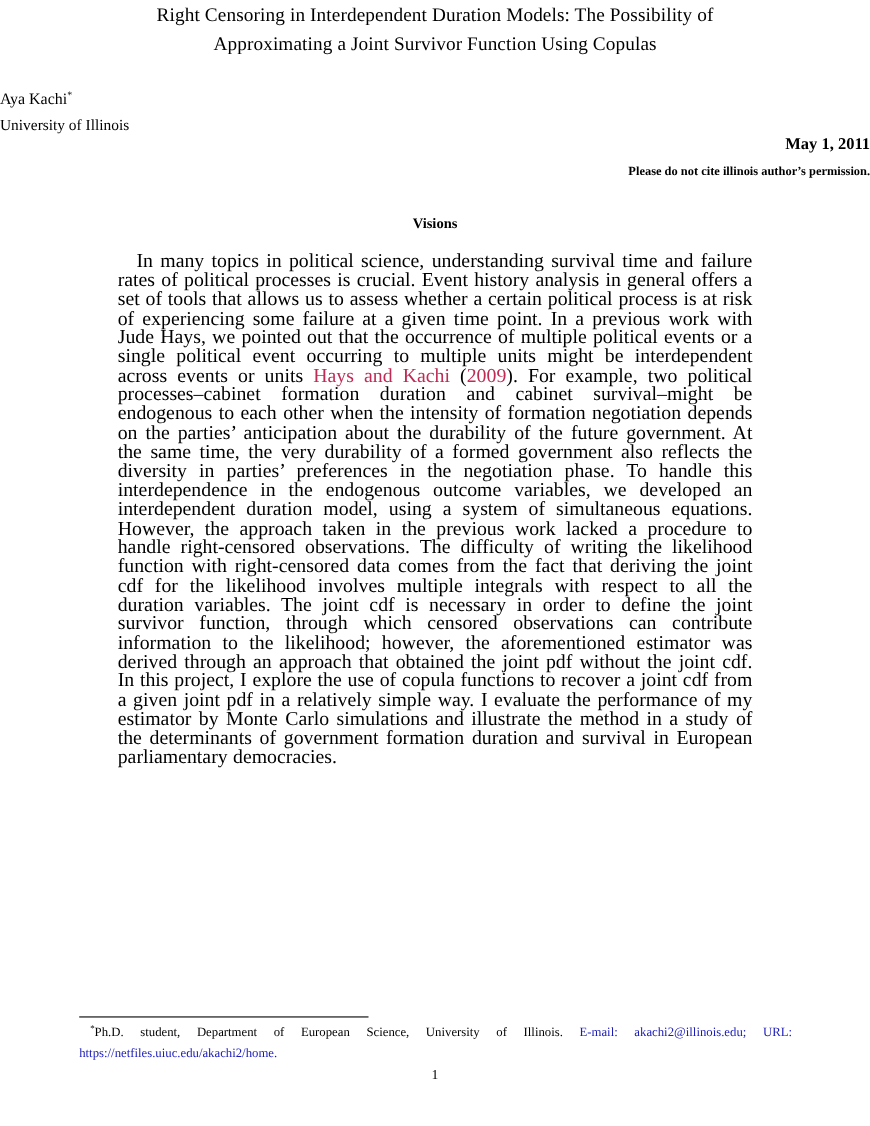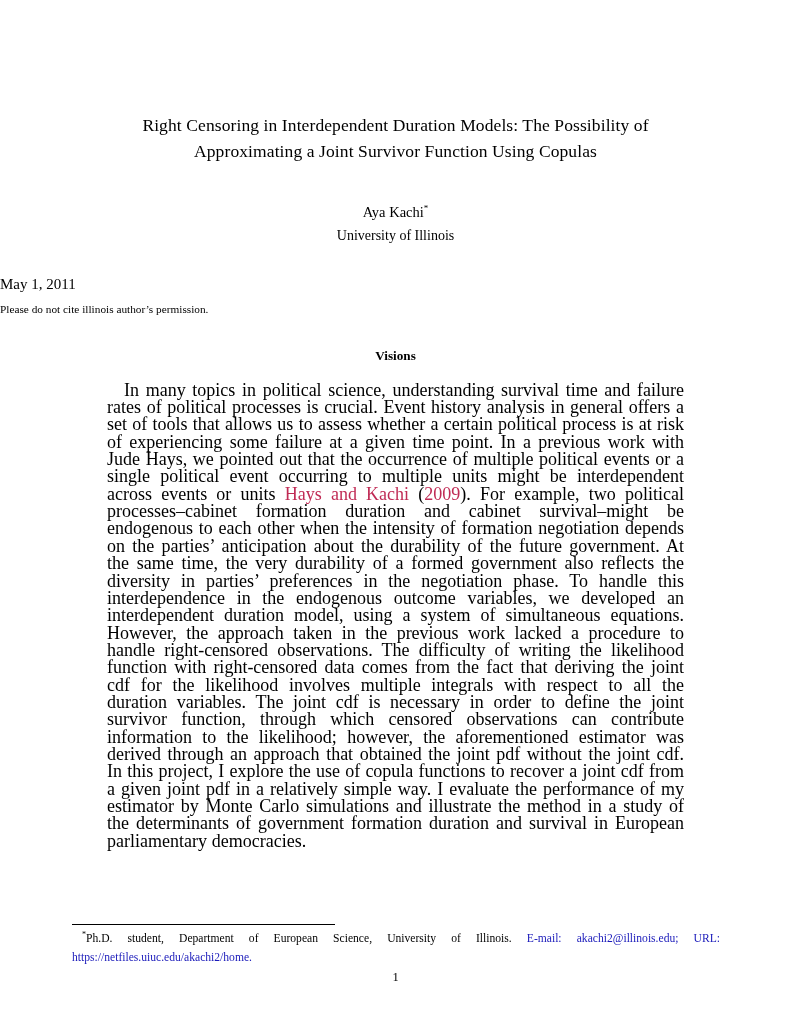--- a/index.html
+++ b/index.html
@@ -9,50 +9,49 @@
   }
   .page {
     position: relative;
     width: 791px;
     height: 1024px;
     margin: 0 auto;
     background: var(--bg-color, #ffffff);
     color: var(--text-color, #000000);
     font-family: "Liberation Serif", "DejaVu Serif", serif;
     box-sizing: border-box;
-    padding-top: 112px;
     overflow: hidden;
   }
   .title {
     margin: 0 auto;
     width: 610px;
     text-align: center;
     font-size: 17.5px;
     font-weight: normal;
     line-height: 1.5;
     letter-spacing: 0.1px;
   }
   .author-block {
-    margin-top: 38px;
-    text-align: center;
+    margin-top: 28px;
+    text-align: left;
   }
   .author-name {
     font-size: 14.5px;
     line-height: 1.2;
   }
   .author-name sup {
     font-size: 9px;
   }
   .affiliation {
     margin-top: 7px;
     font-size: 14px;
   }
   .date-block {
-    margin-top: 32px;
-    text-align: left;
+    text-align: right;
+    font-weight: bold;
   }
   .date {
     font-size: 15px;
   }
   .note-conference {
     margin-top: 3px;
     font-size: 11.3px;
   }
   .note-permission {
     margin-top: 10px;

